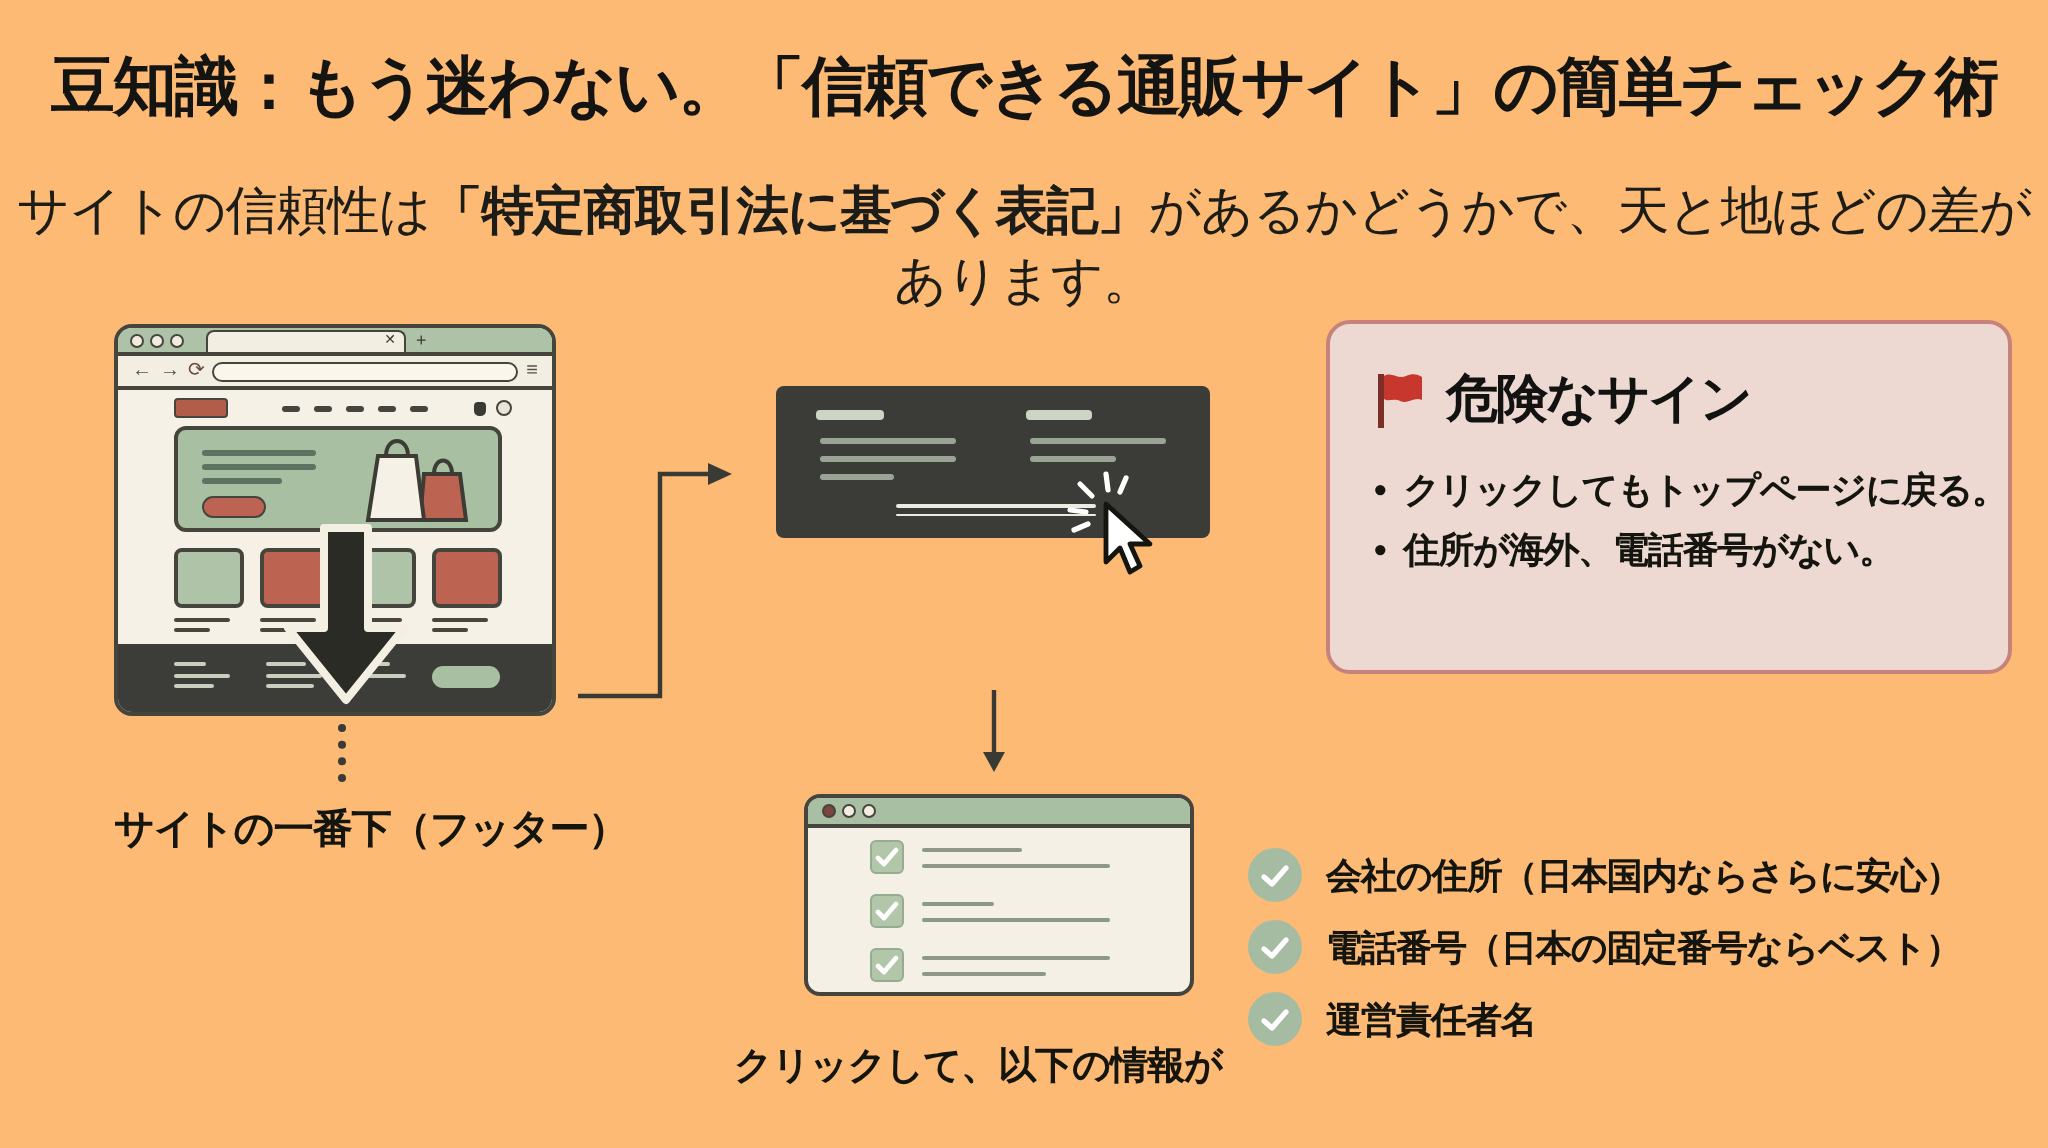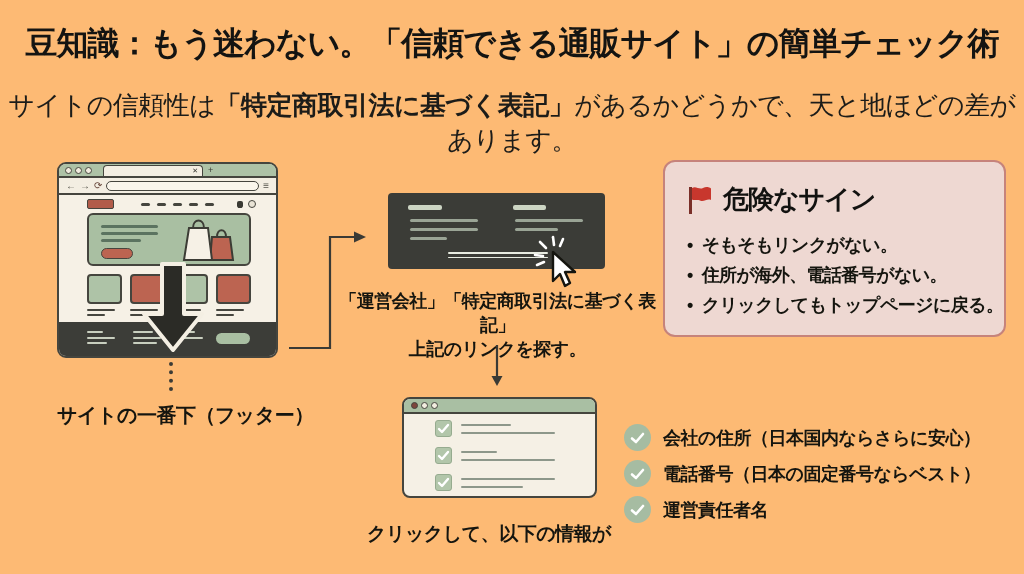--- a/index.html
+++ b/index.html
@@ -208,24 +208,20 @@
     <g stroke="#ffffff" stroke-width="2.6" stroke-linecap="round">
       <path d="M20,2 L21,10"></path>
         <path d="M2,20 L10,21"></path>
         <path d="M7,7 L13,13"></path>
       <path d="M30,4 L27,11"></path>
         <path d="M4,30 L11,27"></path>
     </g>
     <path d="M20,17 L20,46 L27,39 L32,51 L37,48 L32,37 L42,37 Z" fill="#ffffff" stroke="#15150f" stroke-width="2.4" stroke-linejoin="round"></path>
   </svg>
 
-  <div class="abs cap cap2">
-    <div>「運営会社」「特定商取引法に基づく表記」</div>
-    <div>上記のリンクを探す。</div>
-  </div>
 
   <div class="abs clw">
     <div class="clw-bar">
       <span class="dot dot-red"></span>
       <span class="dot"></span>
       <span class="dot"></span>
     </div>
     <div class="clw-body">
       <span class="cbox" style="top:6px;">
           <svg width="13" height="12" viewBox="0 0 13 12">
@@ -257,23 +253,22 @@
 
   <div class="abs danger">
     <div class="danger-head">
       <svg width="26" height="30" viewBox="0 0 26 30">
         <line x1="3.5" y1="2" x2="3.5" y2="29" stroke="#7a2f28" stroke-width="3"></line>
         <path d="M5,3 C9,0.5 12,5 16,3 C19,1.5 22,2 24,3.5 L24,15 C20,13 17,17.5 13,15.5 C10,14 7,16 5,14.5 Z" fill="#c8372d"></path>
       </svg>
       <span class="danger-title">危険なサイン</span>
     </div>
     <ul class="danger-list">
-      <li>そもそもリンクがない。</li>
+      <li>クリックしてもトップページに戻る。</li>
       <li>住所が海外、電話番号がない。</li>
-      <li>クリックしてもトップページに戻る。</li>
     </ul>
   </div>
 
   <div class="abs vrow" style="top:460px;">
     <span class="vcircle">
         <svg width="15" height="12" viewBox="0 0 15 12">
           <polyline points="2,6.5 6,10 13,2" fill="none" stroke="#ffffff" stroke-width="2.6" stroke-linecap="round" stroke-linejoin="round"></polyline>
         </svg>
       </span>
     <span class="vlabel">電話番号（日本の固定番号ならベスト）</span>

